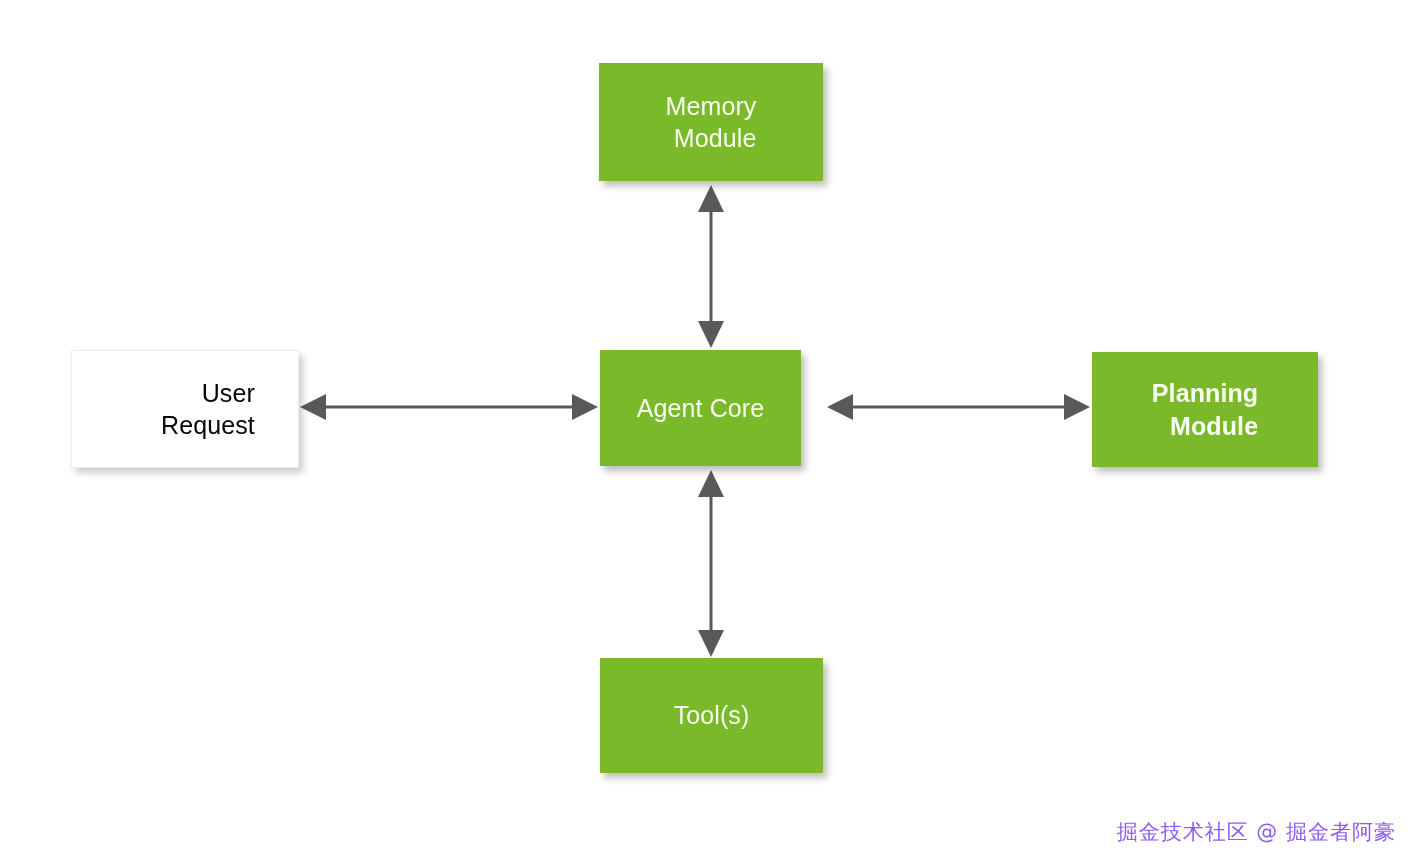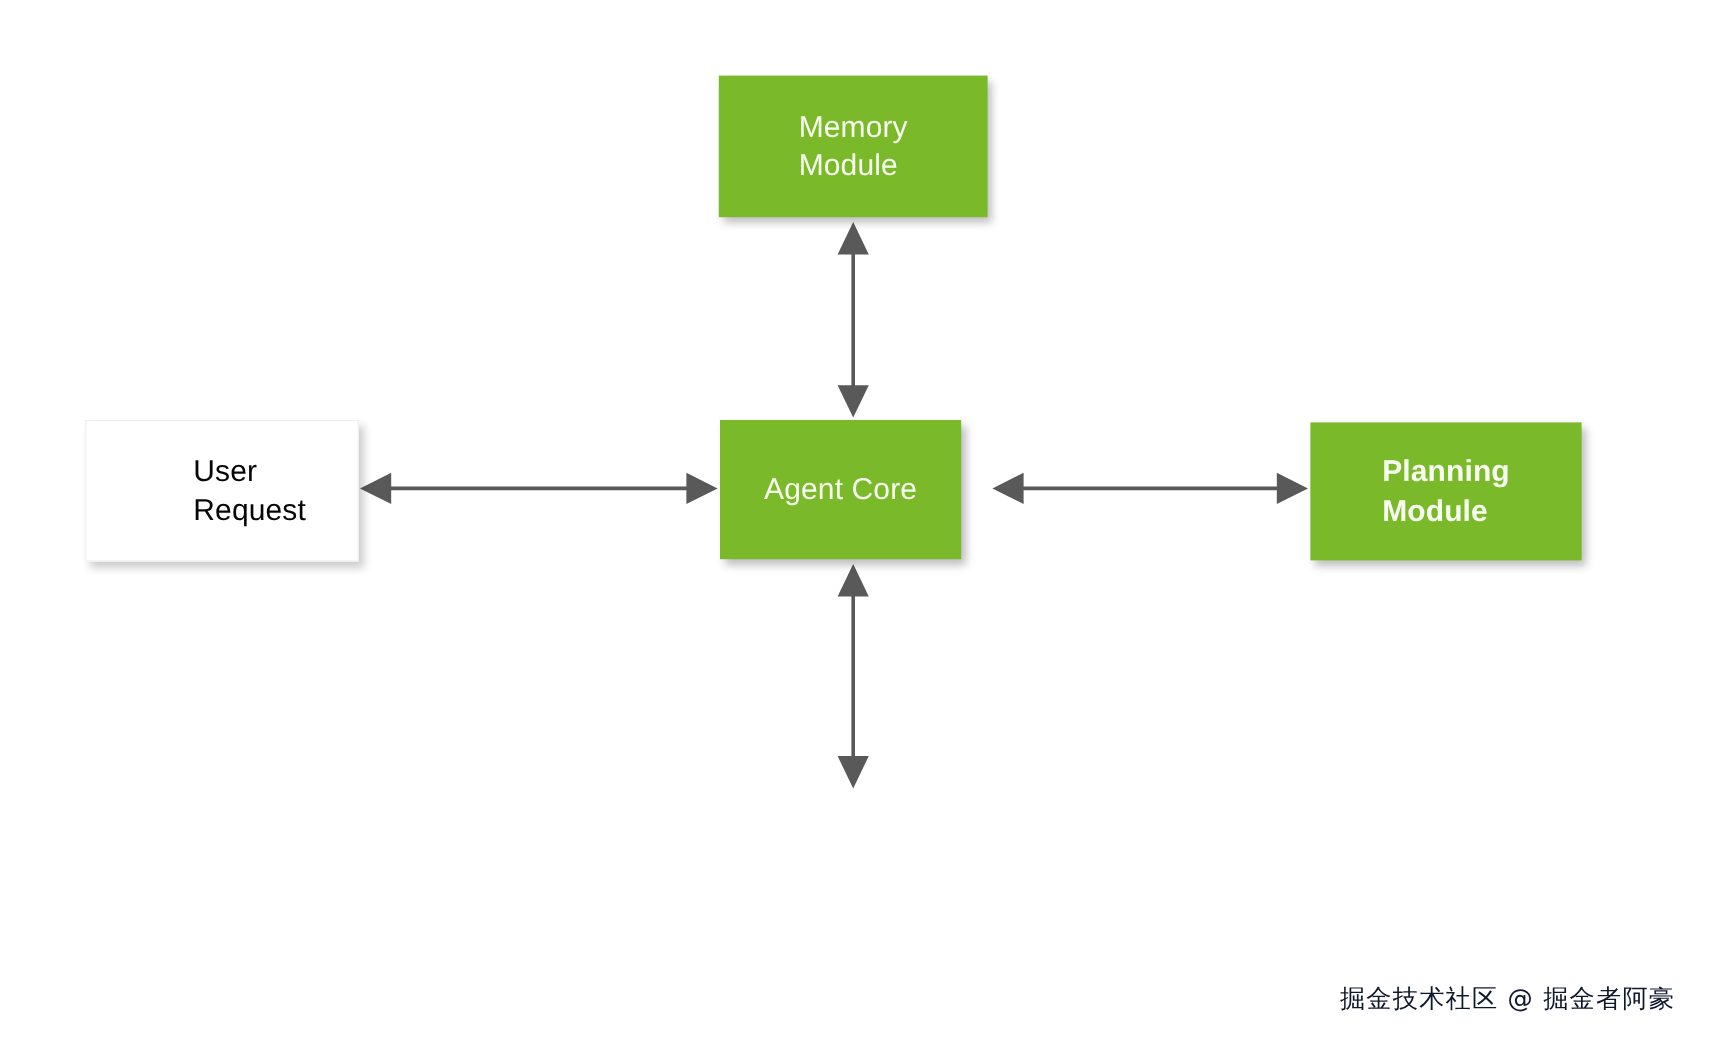--- a/index.html
+++ b/index.html
@@ -22,21 +22,21 @@
     background: #ffffff;
   }
 
   
   .node {
     position: absolute;
     box-sizing: border-box;
     display: flex;
     align-items: center;
     justify-content: center;
-    text-align: left;
+    text-align: right;
     line-height: 1.30;
     letter-spacing: 0.1px;
   }
 
   .node-green {
     background: #7ab929;
     color: #f8fff1;
     font-size: 25px;
     box-shadow: 4px 5px 7px rgba(0,0,0,0.26);
   }
@@ -71,21 +71,21 @@
     height: 864px;
     pointer-events: none;
   }
 
   
   #watermark {
     position: absolute;
     right: 28px;
     bottom: 18px;
     font-size: 21px;
-    color: #0f172a;
+    color: #8b5cf6;
     letter-spacing: 1px;
     white-space: nowrap;
     font-family: "DejaVu Sans", "Liberation Sans", sans-serif;
   }
 </style>
 </head>
 <body>
 
 <div id="canvas">
 
@@ -128,16 +128,19 @@
   <div class="node node-plain" id="node-user">
     <span class="node-label">User
 Request</span>
   </div>
 
   <div class="node node-green" id="node-planning">
     <span class="node-label">Planning
 Module</span>
   </div>
 
+  <div class="node node-green" id="node-tools">
+    <span class="node-label">Tool(s)</span>
+  </div>
 
   <div id="watermark">掘金技术社区 @ 掘金者阿豪</div>
 
 </div>
 
 </body></html>

